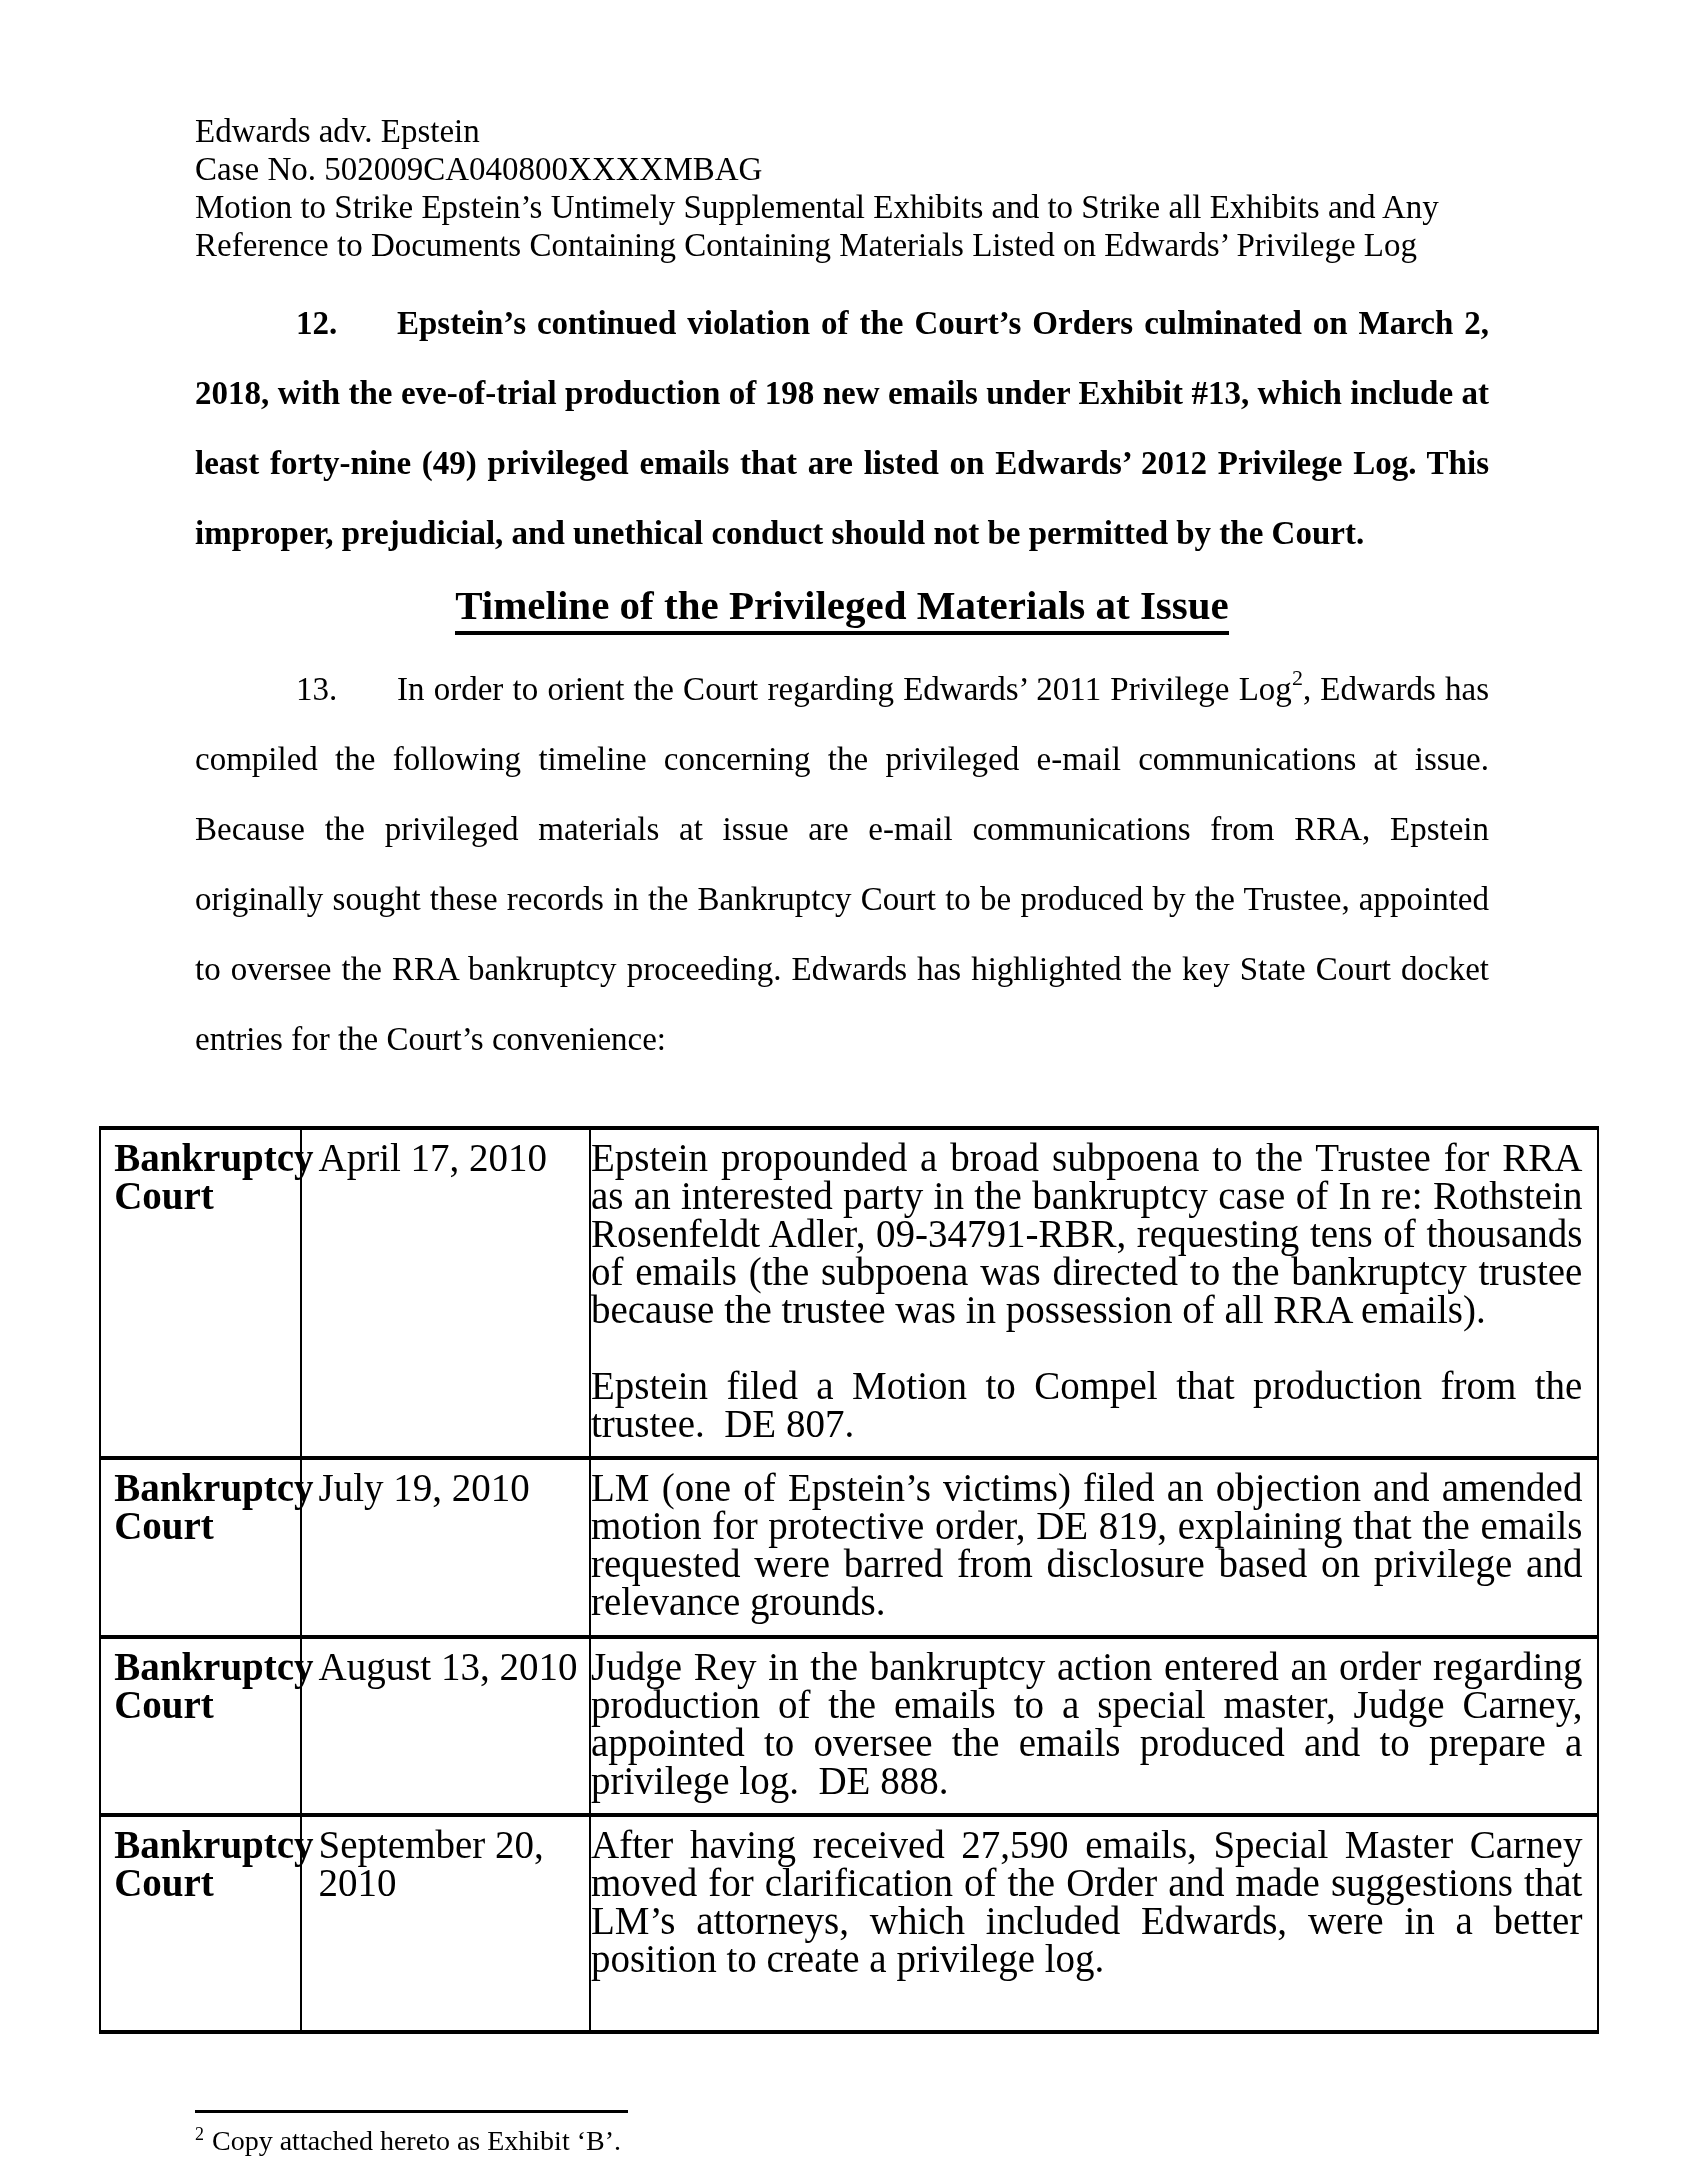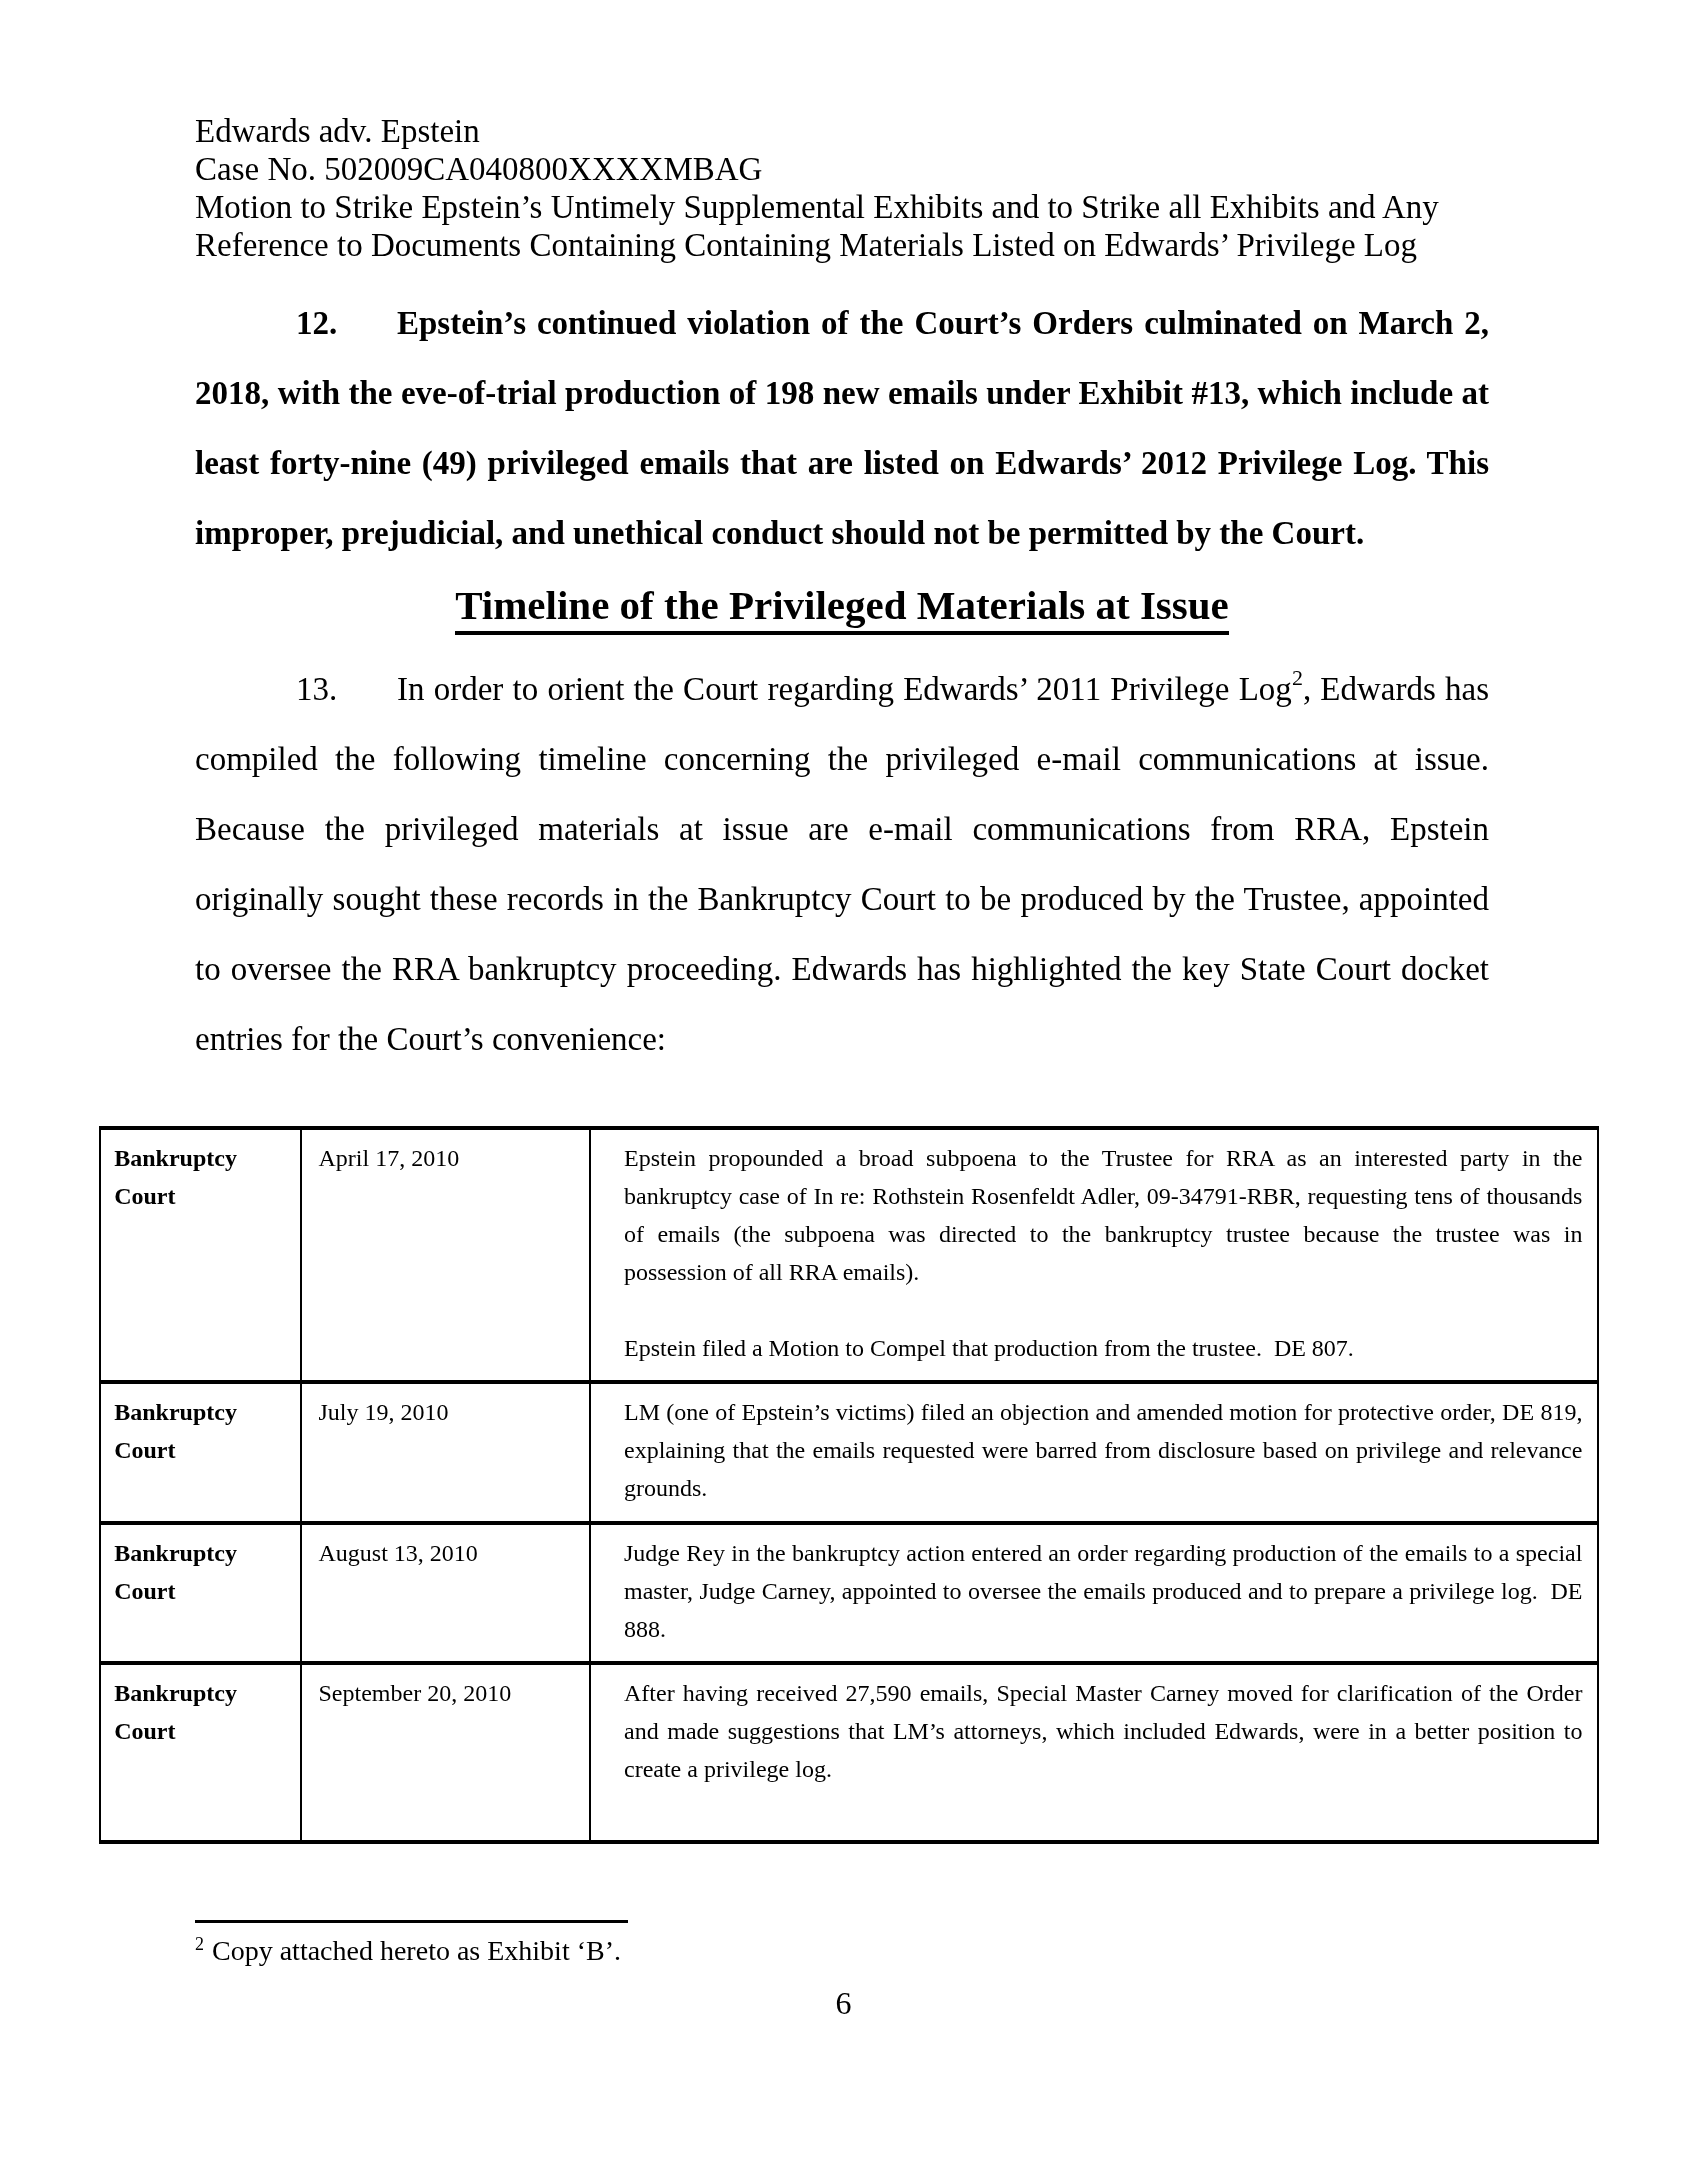--- a/index.html
+++ b/index.html
@@ -62,39 +62,39 @@
     border-bottom: 4px solid #000;
     padding-bottom: 6.6px;
   }
 
   .timeline {
     margin-top: 52px;
     margin-left: 99px;
     width: 1499px;
     border-collapse: collapse;
     table-layout: fixed;
-    font-size: 24px;
+    font-size: 39px;
     line-height: 38px;
   }
   .timeline col.c1 { width: 201px; }
   .timeline col.c2 { width: 289px; }
   .timeline col.c3 { width: 1008px; }
   .timeline td {
     border: 2.6px solid #000;
     border-top-width: 4.6px;
     border-bottom-width: 4.6px;
     vertical-align: top;
     padding: 9.3px 12px 13.2px 13.2px;
   }
   td.court { font-weight: bold; }
   td.date  { padding-left: 16.5px; padding-right: 4px; }
   td.desc  {
     text-align: justify;
     white-space: pre-wrap;
-    padding-left: 33px;
+    padding-left: 0;
     padding-right: 14.6px;
   }
   tr.last td { padding-bottom: 52px; }
 
   .footnote-sep {
     margin-top: 76px;
     margin-left: 195px;
     width: 433px;
     border-top: 3.3px solid #000;
   }

